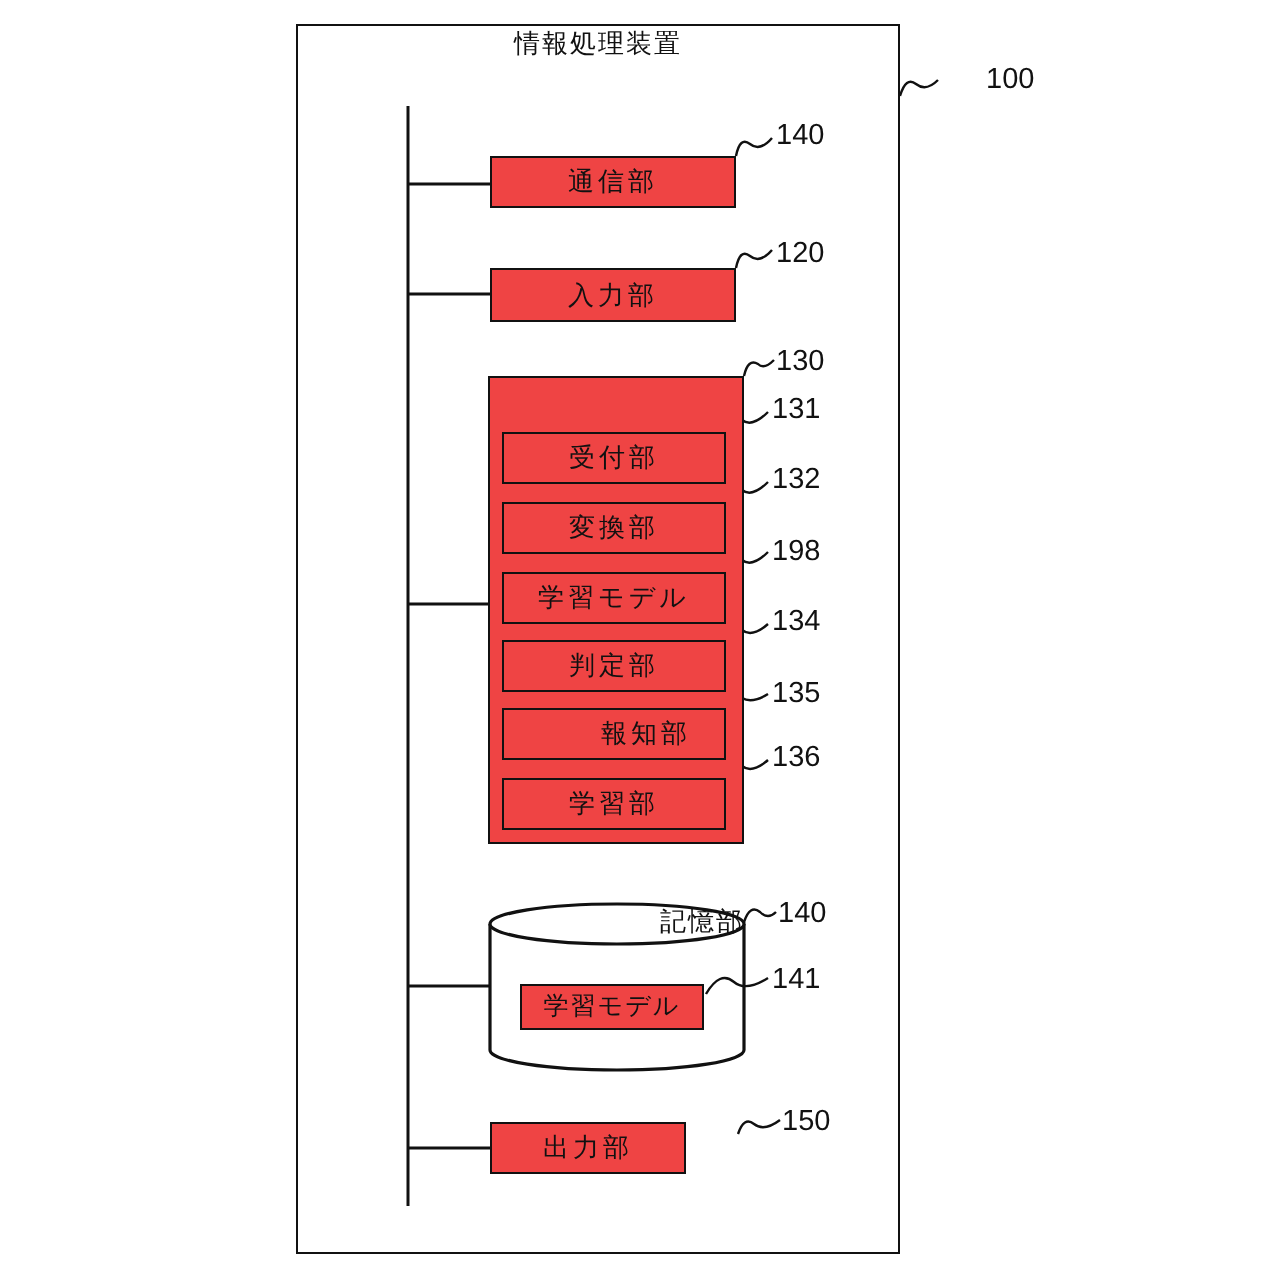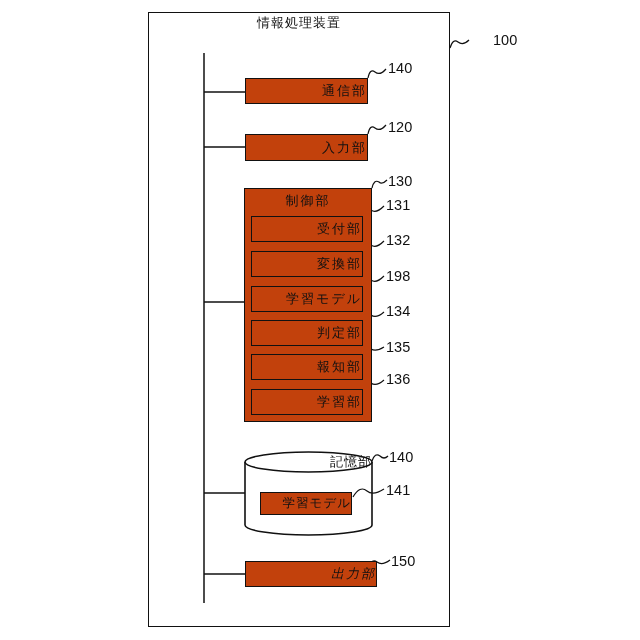--- a/index.html
+++ b/index.html
@@ -11,40 +11,40 @@
   .line-layer{position:absolute;left:0;top:0;width:640px;height:640px;}
   .outer-box{
     position:absolute;left:148px;top:12px;width:302px;height:615px;
     border:1.6px solid #111;box-sizing:border-box;background:transparent;
   }
   .fig-title{
     position:absolute;left:148px;top:13px;width:302px;height:20px;
     text-align:center;font-size:13px;letter-spacing:1px;line-height:20px;
   }
   .blk{
-    position:absolute;border:1.6px solid #111;box-sizing:border-box;background:#c2410c;
-    display:flex;align-items:center;justify-content:flex-end;
+    position:absolute;border:1.6px solid #111;box-sizing:border-box;background:#ef4444;
+    display:flex;align-items:center;justify-content:center;
     font-size:13px;letter-spacing:2px;
   }
   .blk-comm{left:245px;top:78px;width:123px;height:26px;}
   .blk-input{left:245px;top:134px;width:123px;height:27px;}
   .blk-control{left:244px;top:188px;width:128px;height:234px;display:block;}
   .control-title{
     position:absolute;left:244px;top:193px;width:128px;height:16px;
     text-align:center;font-size:13px;letter-spacing:2px;line-height:16px;
   }
   .blk-sub{left:251px;width:112px;height:26px;}
   .sub-0{top:216px;} .sub-1{top:251px;} .sub-2{top:286px;}
   .sub-3{top:320px;} .sub-4{top:354px;padding-left:32px;} .sub-5{top:389px;}
   .storage-title{
     position:absolute;left:245px;top:454px;width:127px;height:16px;
     text-align:right;font-size:13px;letter-spacing:1px;line-height:16px;
   }
   .blk-model{left:260px;top:492px;width:92px;height:23px;font-size:12.5px;letter-spacing:1px;}
-  .blk-output{left:245px;top:561px;width:132px;height:26px;font-style:italic;}
+  .blk-output{left:245px;top:561px;width:98px;height:26px;}
   .refnum{
     position:absolute;font-family:"Liberation Sans","DejaVu Sans",sans-serif;
     font-size:14.5px;font-weight:500;white-space:nowrap;
   }
   .r100{left:474px;top:32px;margin-left:19px;}
   .r110{left:388px;top:60px;}
   .r120{left:388px;top:119px;}
   .r130{left:388px;top:173px;}
   .r131{left:386px;top:197px;}
   .r132{left:386px;top:232px;}
@@ -99,21 +99,20 @@
   <div class="fig-title">情報処理装置</div>
 
   <div class="blk blk-comm">
     <span>通信部</span>
   </div>
   <div class="blk blk-input">
     <span>入力部</span>
   </div>
 
   <div class="blk blk-control"></div>
-  <div class="control-title">制御部</div>
 
   <div class="blk blk-sub sub-0">
     <span>受付部</span>
   </div>
   <div class="blk blk-sub sub-1">
     <span>変換部</span>
   </div>
   <div class="blk blk-sub sub-2">
     <span>学習モデル</span>
   </div>

